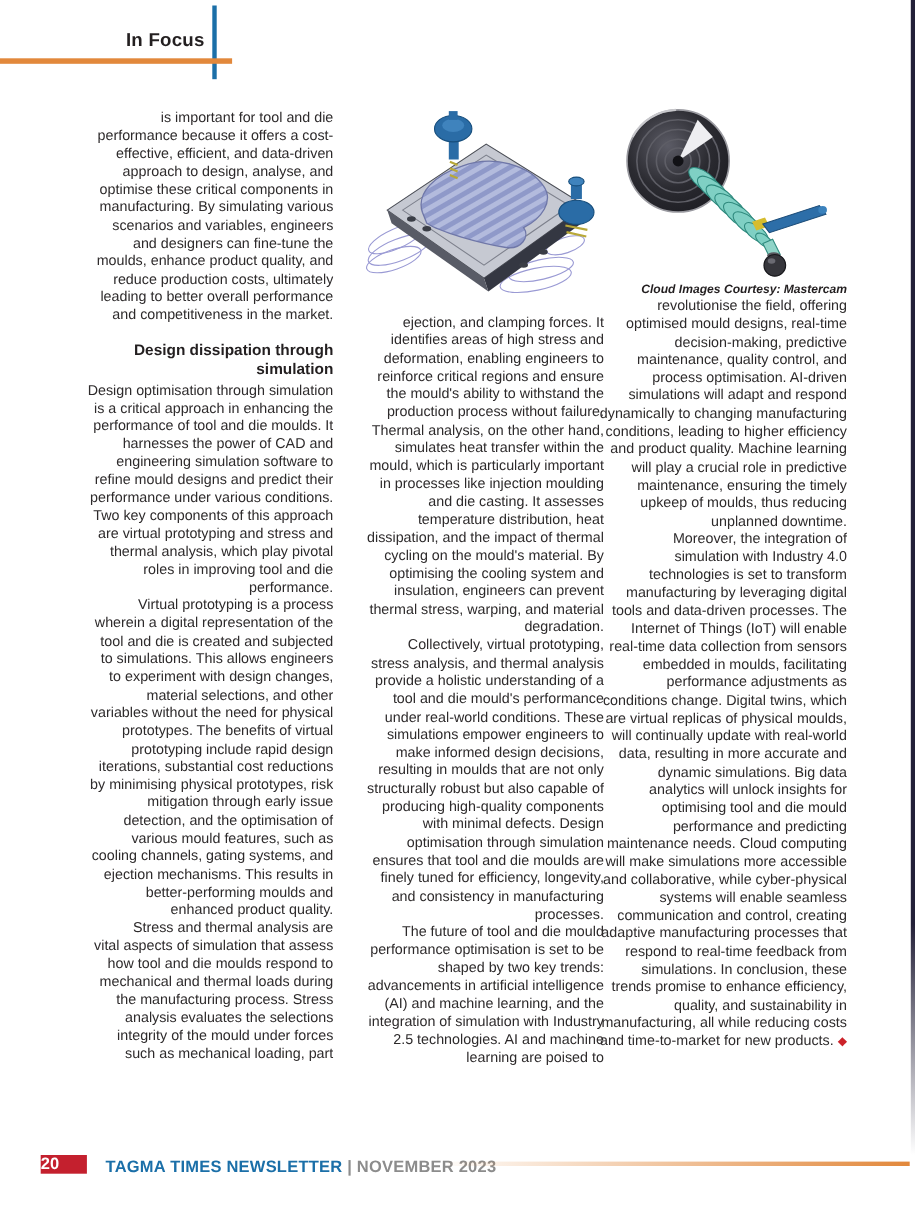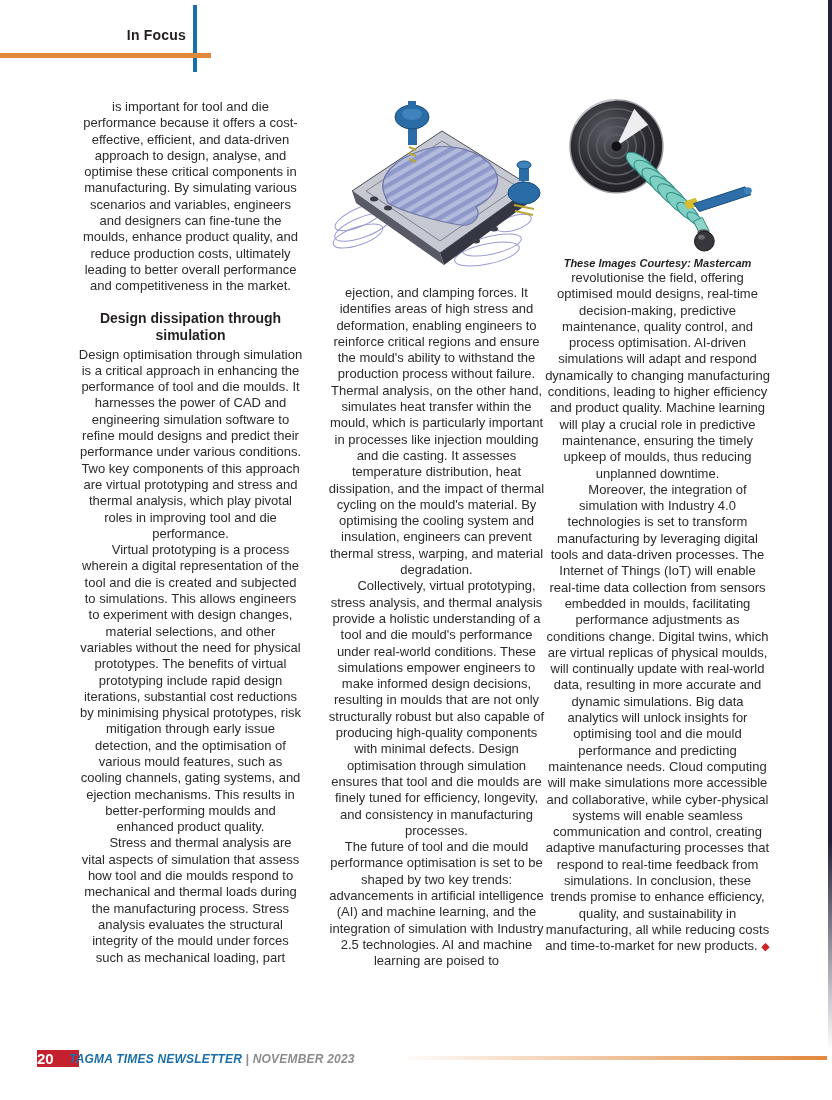--- a/index.html
+++ b/index.html
@@ -5,40 +5,40 @@
   html,body { margin:0; padding:0; background:#ffffff; }
   .page {
     position:relative; width:832px; height:1100px; background:#ffffff;
     font-family:"Liberation Sans", sans-serif; color:#2d2a2b; overflow:hidden;
   }
   
   .header-blue-bar { position:absolute; left:193px; top:5px; width:4px; height:67px; background:#1b6fa8; }
   .header-orange-bar { position:absolute; left:0; top:53px; width:211px; height:5px; background:#e2883b; }
   .section-label {
     position:absolute; left:58px; top:27px; width:128px; text-align:right;
-    font-size:14px; font-weight:bold; color:#231f20; letter-spacing:0.2px;
+    font-size:17px; font-weight:bold; color:#231f20; letter-spacing:0.2px;
   }
   
-  .col { position:absolute; width:225px; font-size:13px; line-height:16.3px; text-align:center; }
+  .col { position:absolute; width:225px; font-size:13px; line-height:16.3px; text-align:right; }
   .col p { margin:0; }
   .col p.indent { text-indent:20px; }
   .col h3 { font-size:14px; line-height:17px; margin:15px 0 3px 0; color:#231f20; font-weight:bold; }
   .col1 { left:78px;  top:99px;  height:930px; overflow:hidden; }
   .col2 { left:324px; top:95px;  height:935px; overflow:hidden; }
   .col3 { left:545px; top:95px;  height:940px; overflow:hidden; }
   .fig1 { display:block; width:222px; height:183px; margin:0 0 7px 0; }
   .fig2 { display:block; width:218px; height:160px; margin:0 0 2px 0; }
   .caption { font-size:11px; font-style:italic; font-weight:bold; color:#231f20; margin:0 0 10px 0; line-height:13px; }
   .end-diamond { color:#cc2229; font-size:11px; }
   
   .footer-pagebox {
     position:absolute; left:37px; top:1050px; width:42px; height:17px; background:#c4202e;
     color:#ffffff; font-size:15px; font-weight:bold; text-align:left; line-height:17px;
   }
-  .footer-title { position:absolute; left:69px; top:1052px; font-size:12px; font-weight:bold; letter-spacing:0.2px;font-style:italic; }
+  .footer-title { position:absolute; left:96px; top:1052px; font-size:15px; font-weight:bold; letter-spacing:0.2px; }
   .footer-title .blue { color:#1b6fa8; }
   .footer-title .gray { color:#8c8c8c; }
   .footer-orange-line {
     position:absolute; left:407px; top:1056px; width:420px; height:4px;
     background:linear-gradient(to right, rgba(226,136,59,0.03), #e2883b);
   }
   .right-edge {
     position:absolute; right:0; top:0; width:4px; height:1050px;
     background:linear-gradient(to bottom, #232038 0%, #232038 80%, rgba(35,32,56,0) 100%);
   }
@@ -51,21 +51,21 @@
   <div class="header-blue-bar"></div>
   <div class="section-label">In Focus</div>
   <div class="header-orange-bar"></div>
   <div class="right-edge"></div>
 
   <div class="col col1">
     <p>is important for tool and die performance because it offers a cost-effective, efficient, and data-driven approach to design, analyse, and optimise these critical components in manufacturing. By simulating various scenarios and variables, engineers and designers can fine-tune the moulds, enhance product quality, and reduce production costs, ultimately leading to better overall performance and competitiveness in the market.</p>
     <h3>Design dissipation through simulation</h3>
     <p>Design optimisation through simulation is a critical approach in enhancing the performance of tool and die moulds. It harnesses the power of CAD and engineering simulation software to refine mould designs and predict their performance under various conditions. Two key components of this approach are virtual prototyping and stress and thermal analysis, which play pivotal roles in improving tool and die performance.</p>
     <p class="indent">Virtual prototyping is a process wherein a digital representation of the tool and die is created and subjected to simulations. This allows engineers to experiment with design changes, material selections, and other variables without the need for physical prototypes. The benefits of virtual prototyping include rapid design iterations, substantial cost reductions by minimising physical prototypes, risk mitigation through early issue detection, and the optimisation of various mould features, such as cooling channels, gating systems, and ejection mechanisms. This results in better-performing moulds and enhanced product quality.</p>
-    <p class="indent">Stress and thermal analysis are vital aspects of simulation that assess how tool and die moulds respond to mechanical and thermal loads during the manufacturing process. Stress analysis evaluates the structural integrity of the mould under forces such as mechanical loading, part</p>
+    <p class="indent">Stress and thermal analysis are vital aspects of simulation that assess how tool and die moulds respond to mechanical and thermal loads during the manufacturing process. Stress analysis evaluates the selections integrity of the mould under forces such as mechanical loading, part</p>
   </div>
 
   <div class="col col2">
     <svg class="fig1" viewBox="0 0 222 183" aria-hidden="true">
       <defs>
         <pattern id="ribs" width="9" height="9" patternUnits="userSpaceOnUse" patternTransform="rotate(60)">
           <rect width="9" height="9" fill="#b3bbdd"></rect>
           <rect width="4.5" height="9" fill="#8f99c9"></rect>
         </pattern>
       </defs>
@@ -152,21 +152,21 @@
       <polygon points="140,108 152,104 156,112 144,116" fill="#d6bc2e"></polygon>
 
       <polygon points="150,110 202,93 208,101 156,118" fill="#2d6ea8" stroke="#1c4c78" stroke-width="1"></polygon>
       <ellipse cx="205" cy="97" rx="4" ry="3.5" fill="#3b82bd"></ellipse>
 
       <polygon points="150,128 159,124 166,138 157,142" fill="#8fd4c8" stroke="#2f8a7e" stroke-width="1"></polygon>
       <ellipse cx="160" cy="139" rx="6" ry="3" fill="#57575e"></ellipse>
       <circle cx="161" cy="148" r="10" fill="#36363c" stroke="#18181c" stroke-width="1"></circle>
       <ellipse cx="158" cy="144" rx="3.5" ry="2.5" fill="#6a6a72"></ellipse>
     </svg>
-    <p class="caption">These Images Courtesy: Mastercam</p>
+    <p class="caption">Cloud Images Courtesy: Mastercam</p>
     <p>revolutionise the field, offering optimised mould designs, real-time decision-making, predictive maintenance, quality control, and process optimisation. AI-driven simulations will adapt and respond dynamically to changing manufacturing conditions, leading to higher efficiency and product quality. Machine learning will play a crucial role in predictive maintenance, ensuring the timely upkeep of moulds, thus reducing unplanned downtime.</p>
     <p class="indent"><span>Moreover, the integration of simulation with Industry 4.0 technologies is set to transform manufacturing by leveraging digital tools and data-driven processes. The Internet of Things (IoT) will enable real-time data collection from sensors embedded in moulds, facilitating performance adjustments as conditions change. Digital twins, which are virtual replicas of physical moulds, will continually update with real-world data, resulting in more accurate and dynamic simulations. Big data analytics will unlock insights for optimising tool and die mould performance and predicting maintenance needs. Cloud computing will make simulations more accessible and collaborative, while cyber-physical systems will enable seamless communication and control, creating adaptive manufacturing processes that respond to real-time feedback from simulations. In conclusion, these trends promise to enhance efficiency, quality, and sustainability in manufacturing, all while reducing costs and time-to-market for new products.</span> <span class="end-diamond">◆</span></p>
   </div>
 
   <div class="footer-pagebox">20</div>
   <div class="footer-title">
     <span class="blue">TAGMA TIMES NEWSLETTER</span>
     <span class="gray">| NOVEMBER 2023</span>
   </div>
   <div class="footer-orange-line"></div>

